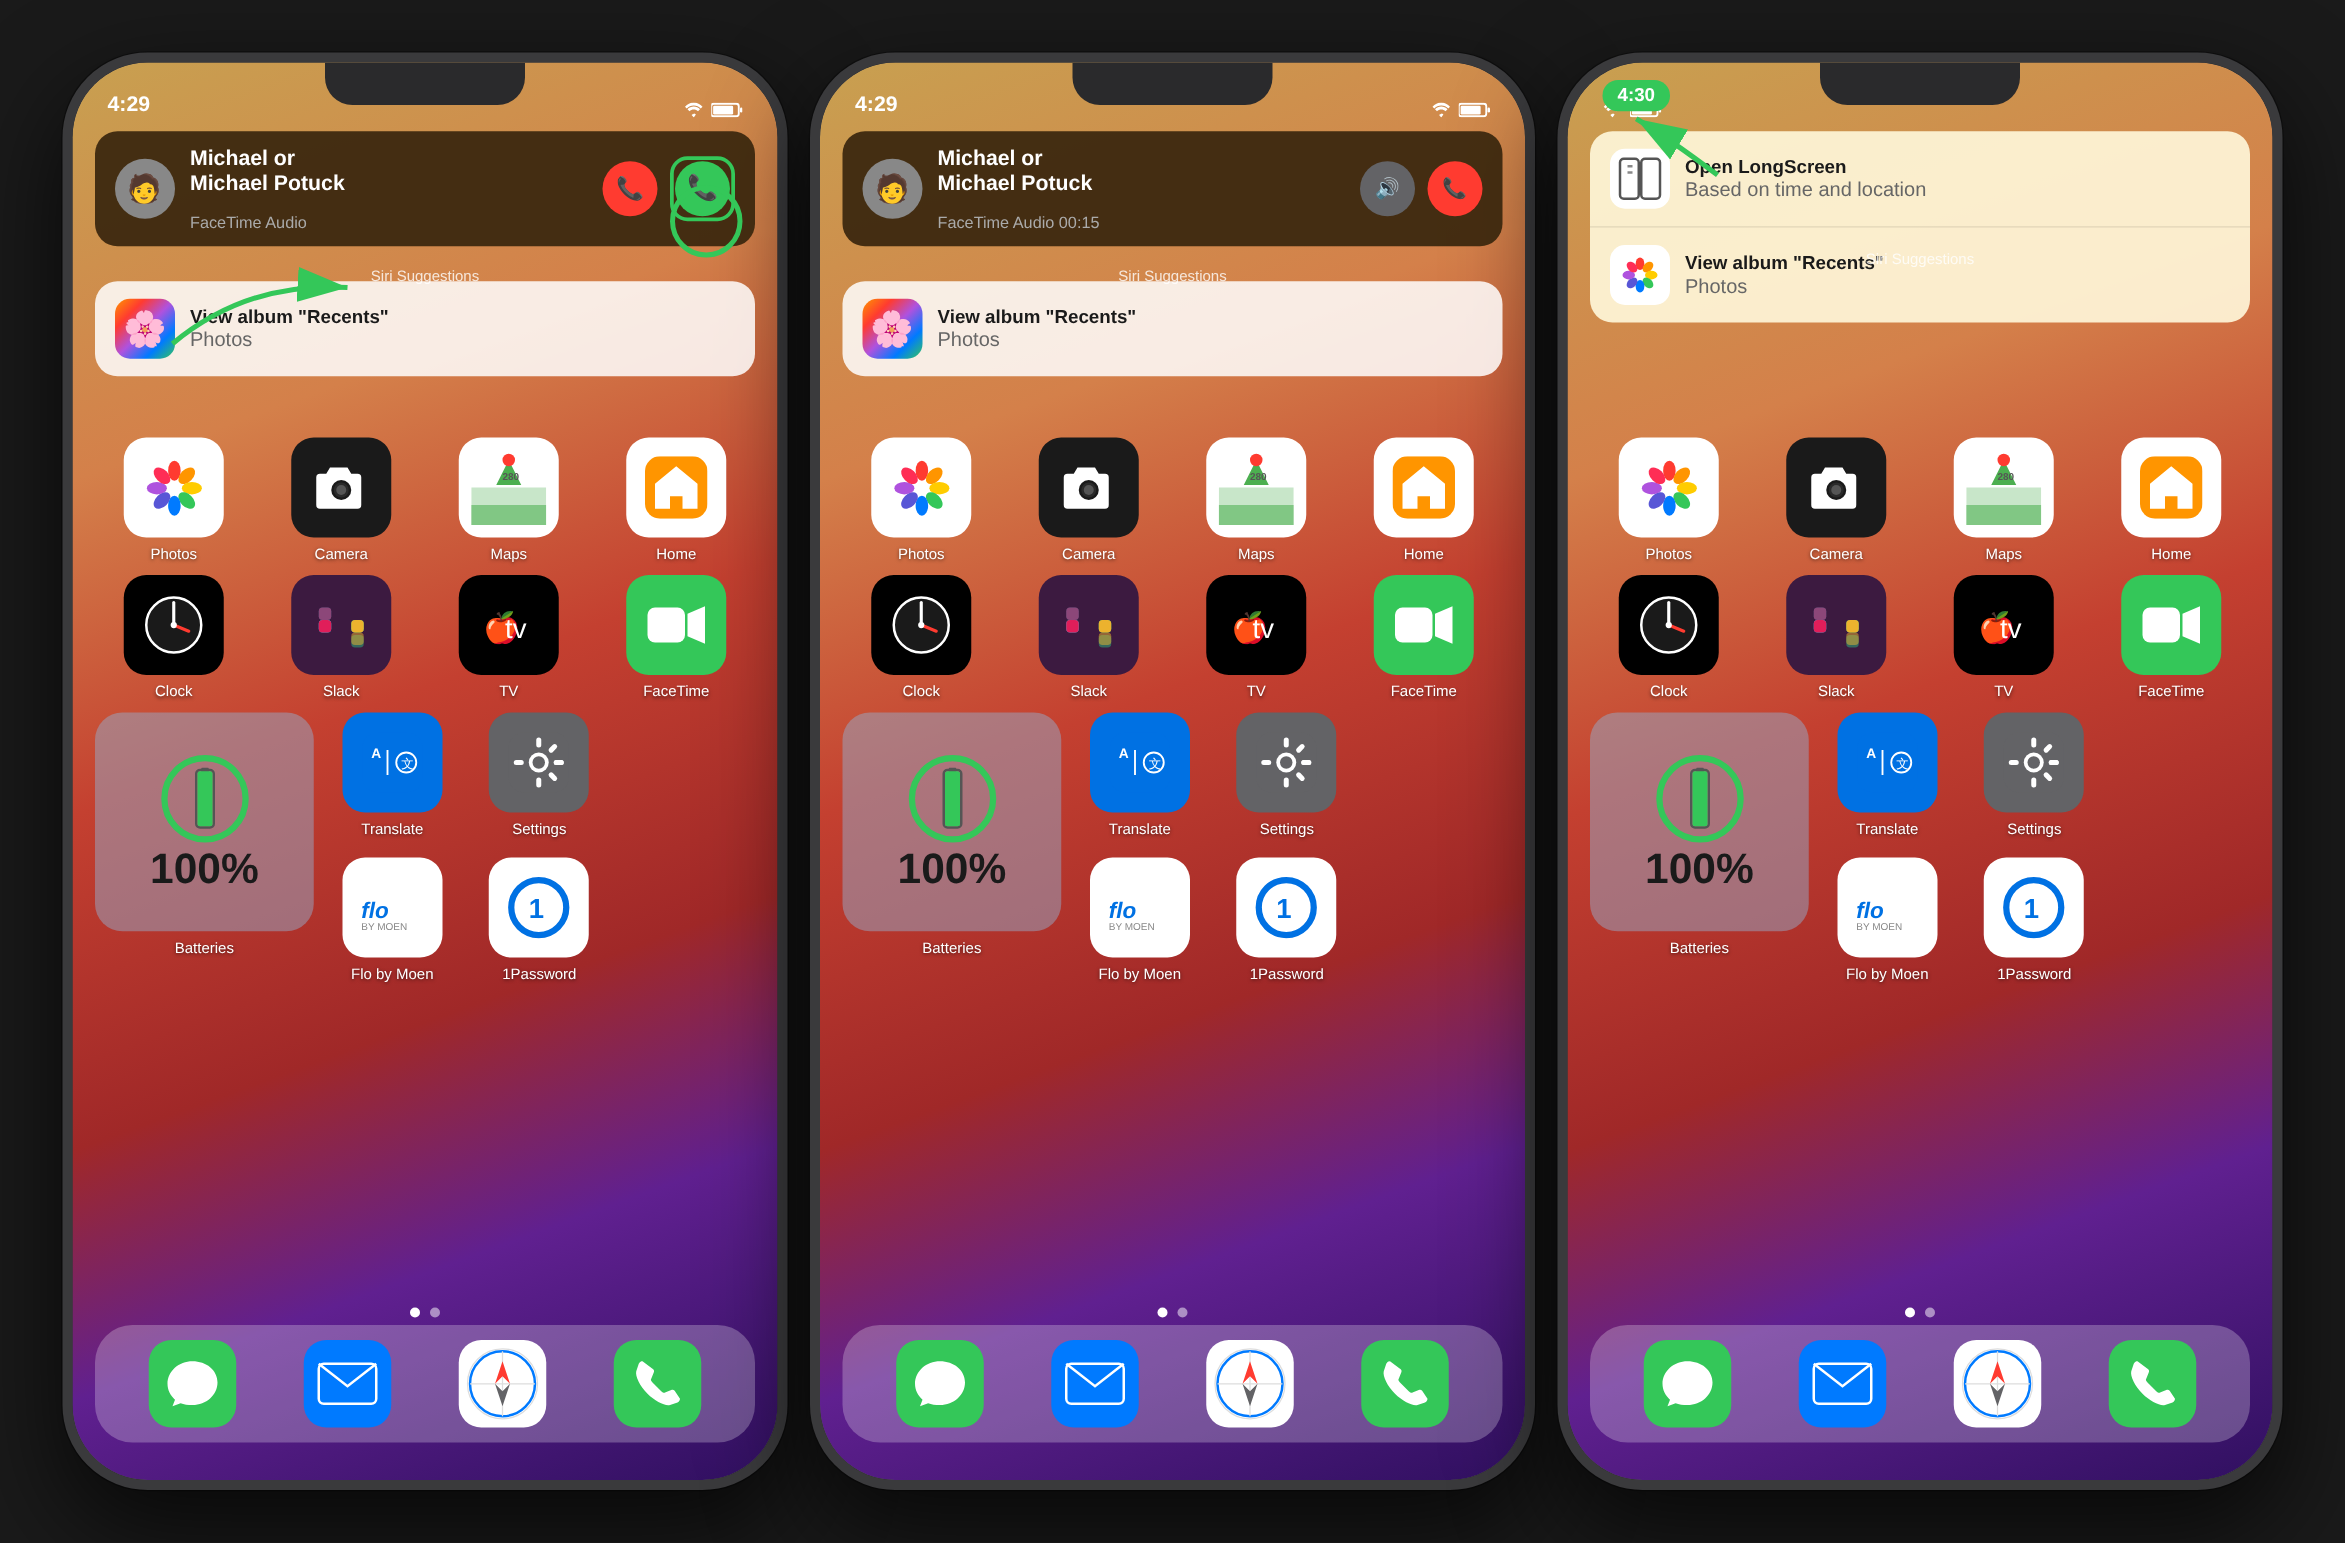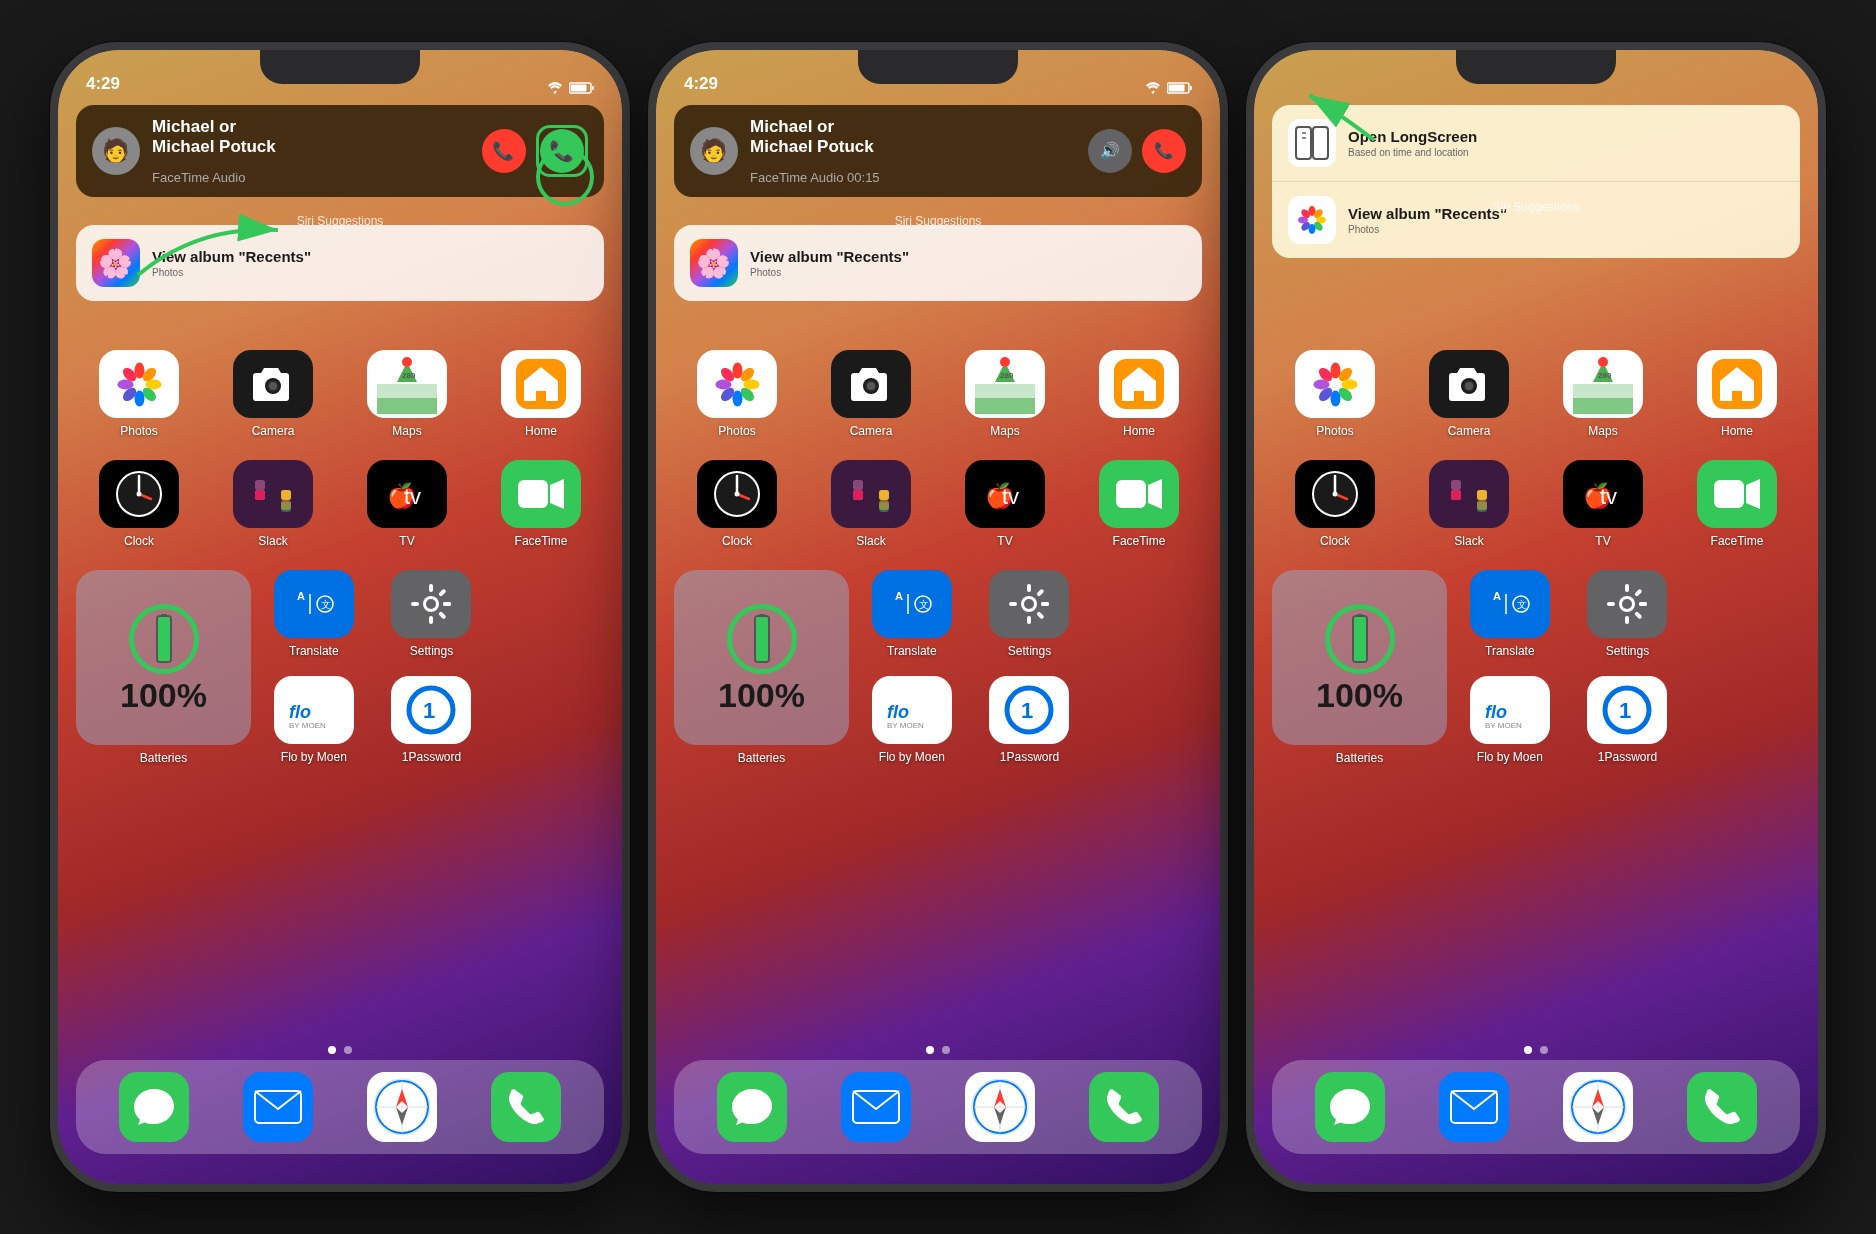--- a/index.html
+++ b/index.html
@@ -200,21 +200,21 @@
       flex: 1;
     }
 
     .siri-title {
       font-size: 15px;
       font-weight: 600;
       color: #1a1a1a;
     }
 
     .siri-subtitle {
-      font-size: 10px;
+      font-size: 16px;
       color: #666;
       margin-top: 2px;
     }
 
     .siri-label {
       position: absolute;
       top: 164px;
       left: 0;
       right: 0;
       text-align: center;
@@ -237,21 +237,21 @@
 
     .app-item {
       display: flex;
       flex-direction: column;
       align-items: center;
       gap: 6px;
     }
 
     .app-icon {
       width: 80px;
-      height: 68px;
+      height: 80px;
       border-radius: 18px;
       display: flex;
       align-items: center;
       justify-content: center;
       font-size: 38px;
       position: relative;
       overflow: hidden;
     }
 
     .app-label {
@@ -1059,20 +1059,33 @@
 
 <div class="phone-container">
   <div class="phone-frame">
     <div class="side-btn-right"></div>
     <div class="side-btn-left1"></div>
     <div class="side-btn-left2"></div>
     <div class="side-btn-left3"></div>
     <div class="phone-screen">
       <div class="notch"></div>
 
+      <div class="status-bar">
+        <div class="green-pill">4:30</div>
+        <div class="status-icons">
+          <svg width="16" height="12" viewBox="0 0 16 12">
+              <path d="M8 2.4C10.2 2.4 12.2 3.3 13.6 4.8L15 3.3C13.2 1.3 10.7 0 8 0S2.8 1.3 1 3.3L2.4 4.8C3.8 3.3 5.8 2.4 8 2.4zm0 3.2c1.3 0 2.5.5 3.4 1.4L13 5.4C11.7 4 9.9 3.2 8 3.2S4.3 4 3 5.4l1.6 1.6C5.5 6.1 6.7 5.6 8 5.6zm0 3.2c.7 0 1.3.3 1.7.8L8 12l-1.7-2c.4-.5 1-.8 1.7-.8z" fill="white"></path>
+            </svg>
+          <svg width="25" height="12" viewBox="0 0 25 12">
+              <rect x="0" y="1" width="22" height="10" rx="2" stroke="white" stroke-width="1.5" fill="none"></rect>
+              <rect x="1.5" y="2.5" width="16" height="7" rx="1" fill="white"></rect>
+              <rect x="23" y="4" width="2" height="4" rx="1" fill="white"></rect>
+            </svg>
+        </div>
+      </div>
 
       <svg style="position:absolute;top:10px;left:20px;z-index:295;pointer-events:none;" width="200" height="100">
         <defs>
           <marker id="arrowhead3" markerWidth="10" markerHeight="7" refX="10" refY="3.5" orient="auto">
             <polygon points="0 0, 10 3.5, 0 7" fill="#34c759"></polygon>
           </marker>
         </defs>
         <path d="M 100 80 Q 60 50 35 35" stroke="#34c759" stroke-width="4" fill="none" marker-end="url(#arrowhead3)"></path>
       </svg>
 

